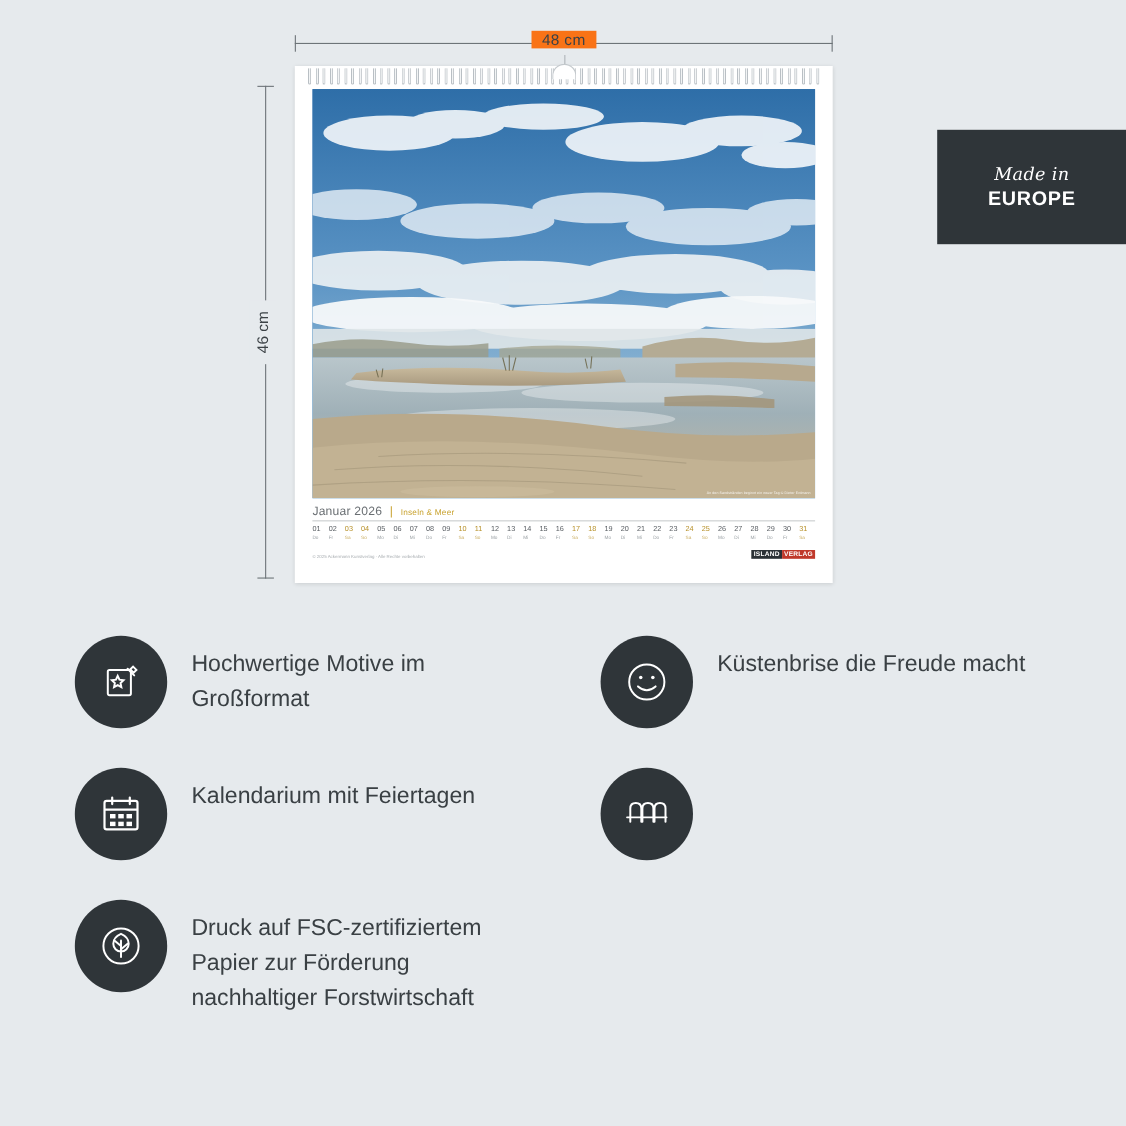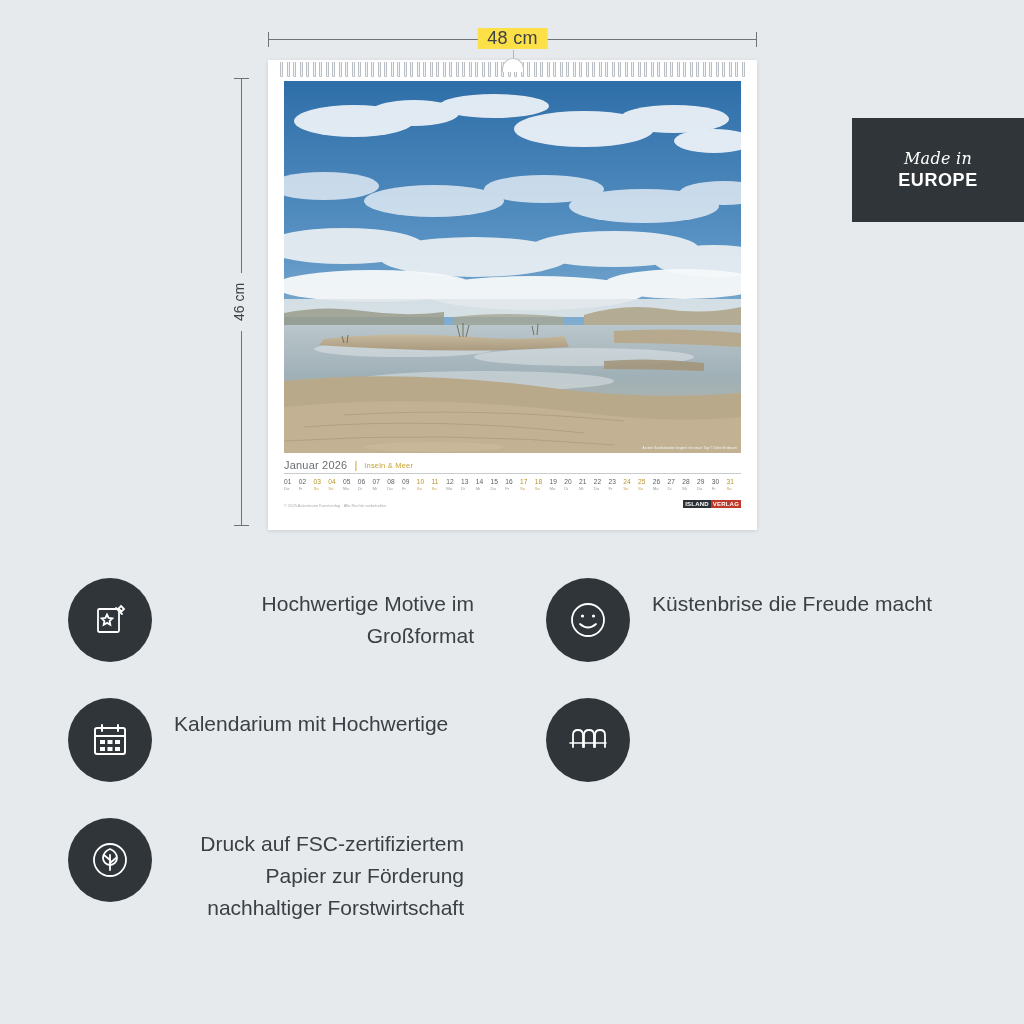--- a/index.html
+++ b/index.html
@@ -18,22 +18,22 @@
   .dim-top .line {
     position: absolute; top: 9px; left: 0; width: 100%; height: 1px; background: #6d7478;
   }
   .dim-top .cap-l, .dim-top .cap-r {
     position: absolute; top: 2px; width: 1px; height: 15px; background: #6d7478;
   }
   .dim-top .cap-l { left: 0; }
   .dim-top .cap-r { right: 0; }
   .dim-top .label {
     position: absolute; left: 50%; top: -2px; transform: translateX(-50%);
-    background: #fde047; padding: 0 10px;
-    font-size: 18px; color: #3c4246; letter-spacing: .3px;
+    background: #f97316; padding: 0 10px;
+    font-size: 14px; color: #3c4246; letter-spacing: .3px;
   }
 
   .dim-left {
     position: absolute; left: 232px; top: 78px; width: 18px; height: 448px;
   }
   .dim-left .line {
     position: absolute; left: 9px; top: 0; width: 1px; height: 100%; background: #6d7478;
   }
   .dim-left .cap-t, .dim-left .cap-b {
     position: absolute; left: 2px; width: 15px; height: 1px; background: #6d7478;
@@ -135,21 +135,21 @@
   .badge .europe {
     font-size: 18px; font-weight: bold; letter-spacing: .6px;
   }
 
   
   .features {
     position: absolute; left: 68px; top: 566px; width: 900px;
     display: grid; grid-template-columns: 478px 422px; row-gap: 0px;
   }
   .feature {
-    display: flex; align-items: flex-start; gap: 22px; padding: 12px 0 24px 0; text-align: right;
+    display: flex; align-items: flex-start; gap: 22px; padding: 12px 0 24px 0;
   }
   .feat-icon {
     flex: 0 0 auto; width: 84px; height: 84px; border-radius: 50%;
     background: #2f3539; color: #fff;
     display: flex; align-items: center; justify-content: center;
   }
   .feat-icon svg { display: block; }
   .feat-text {
     font-size: 21px; line-height: 1.52; color: #3a4044; padding-top: 10px;
     max-width: 300px;
@@ -527,21 +527,21 @@
           <g fill="#ffffff" stroke="none">
             <rect x="10" y="19" width="5" height="4"></rect>
             <rect x="17.5" y="19" width="5" height="4"></rect>
             <rect x="25" y="19" width="5" height="4"></rect>
             <rect x="10" y="26" width="5" height="4"></rect>
             <rect x="17.5" y="26" width="5" height="4"></rect>
             <rect x="25" y="26" width="5" height="4"></rect>
           </g>
         </svg>
       </div>
-      <div class="feat-text">Kalendarium mit Hochwertige</div>
+      <div class="feat-text">Kalendarium mit Feiertagen</div>
     </div>
 
     <div class="feature">
       <div class="feat-icon">
         <svg width="46" height="34" viewBox="0 0 46 34" fill="none" stroke="#ffffff" stroke-width="1.8" stroke-linecap="round">
           <path d="M8 24 V12 q0 -5 5 -5 t5 5 v12"></path>
           <path d="M19 24 V12 q0 -5 5 -5 t5 5 v12"></path>
           <path d="M30 24 V12 q0 -5 5 -5 t5 5 v12"></path>
           <path d="M5 20 h36" stroke-width="1.6"></path>
         </svg>

